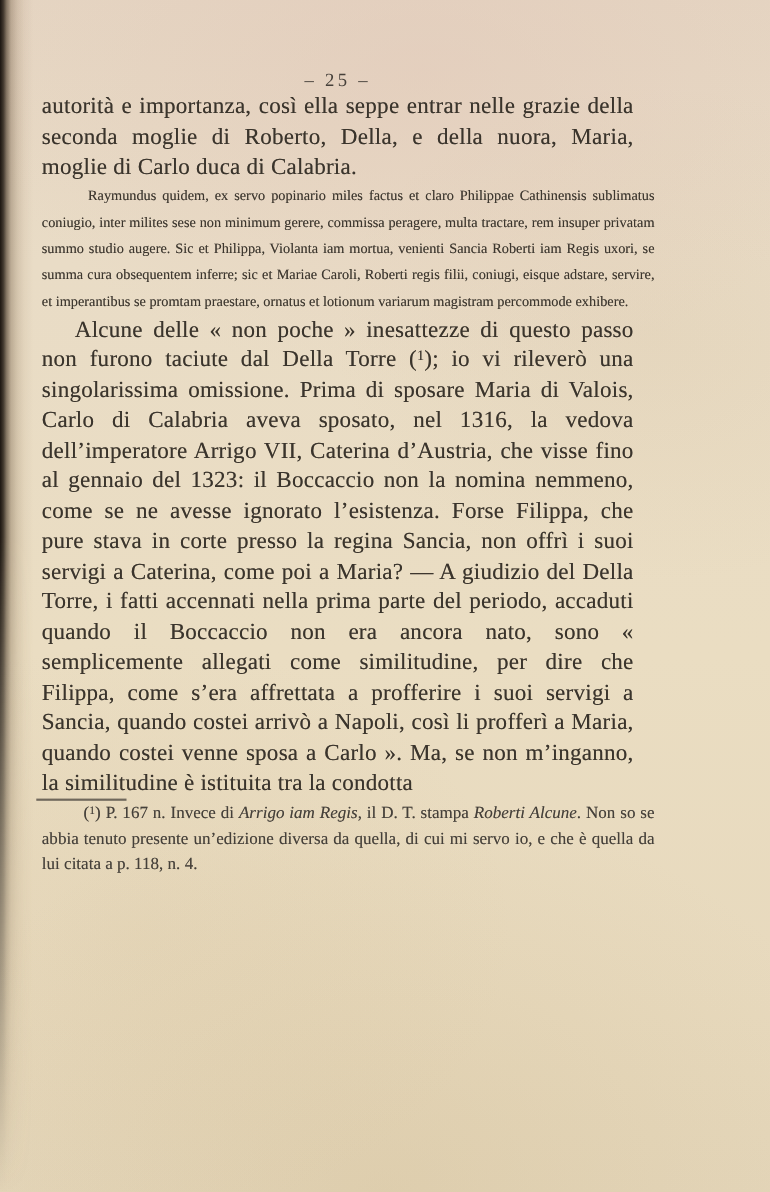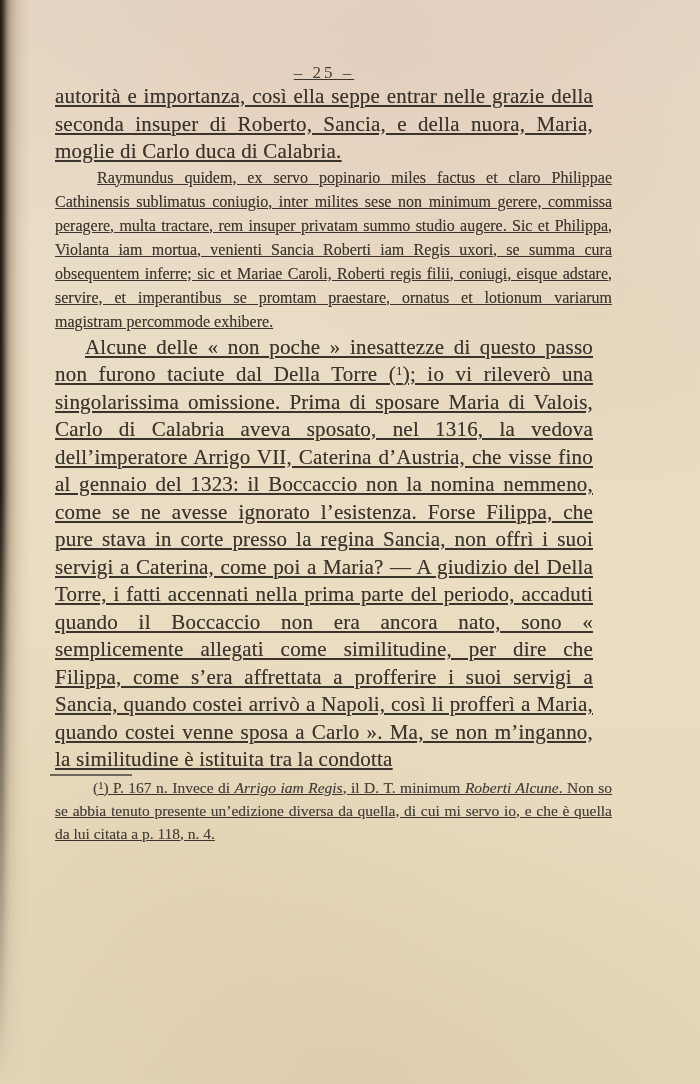--- a/index.html
+++ b/index.html
@@ -26,23 +26,22 @@
       rgba(24,16,9,0.80) 3px,
       rgba(52,36,20,0.55) 6px,
       rgba(84,60,36,0.30) 10px,
       rgba(110,82,52,0.16) 16px,
       rgba(130,100,66,0.07) 22px,
       rgba(130,100,66,0) 30px);
     -webkit-mask-image: linear-gradient(to bottom, #000 0%, #000 45%, rgba(0,0,0,0.5) 72%, rgba(0,0,0,0.18) 90%, transparent 100%);
     mask-image: linear-gradient(to bottom, #000 0%, #000 45%, rgba(0,0,0,0.5) 72%, rgba(0,0,0,0.18) 90%, transparent 100%);
   }
   .content {
-    position: absolute; left: 55px; top: 0; width: 560px;
+    position: absolute; left: 38px; top: 0; width: 560px;
     color: #3a342c;
-    text-decoration: underline;
   }
   .content p { margin: 0; }
   .page-number {
     width: 538px;
     margin-top: 63px;
     text-align: center;
     font-size: 17px;
     letter-spacing: 3px;
     color: #46403a;
   }
@@ -51,21 +50,21 @@
     margin-top: 28px;
     font-size: 21px;
     line-height: 27.5px;
     text-align: justify;
     letter-spacing: 0.2px;
     text-shadow: 0 0 0.5px rgba(58,52,44,0.55);
   }
   .latin {
     width: 557px;
     margin-top: 17px;
-    font-size: 16px;
+    font-size: 13px;
     line-height: 24px;
     text-indent: 42px;
     text-align: justify;
     color: #3d372f;
     text-shadow: 0 0 0.4px rgba(58,52,44,0.5);
   }
   .main {
     width: 538px;
     margin-top: 7px;
     font-size: 21px;
@@ -105,24 +104,24 @@
 <body>
 
 <div class="page">
   <div class="paper"></div>
   <div class="spine"></div>
 
   <div class="content">
 
     <div class="page-number">– 25 –</div>
 
-    <p class="intro">autorità e importanza, così ella seppe entrar nelle grazie della seconda insuper di Roberto, Sancia, e della nuora, Maria, moglie di Carlo duca di Calabria.</p>
+    <p class="intro">autorità e importanza, così ella seppe entrar nelle grazie della seconda moglie di Roberto, Della, e della nuora, Maria, moglie di Carlo duca di Calabria.</p>
 
     <p class="latin">Raymundus quidem, ex servo popinario miles factus et claro Philippae Cathinensis sublimatus coniugio, inter milites sese non minimum gerere, commissa peragere, multa tractare, rem insuper privatam summo studio augere. Sic et Philippa, Violanta iam mortua, venienti Sancia Roberti iam Regis uxori, se summa cura obsequentem inferre; sic et Mariae Caroli, Roberti regis filii, coniugi, eisque adstare, servire, et imperantibus se promtam praestare, ornatus et lotionum variarum magistram percommode exhibere.</p>
 
     <p class="main"><span>Alcune delle « non poche » inesattezze di questo passo non furono taciute dal Della Torre (</span><sup class="fnref">1</sup><span>); io vi rileverò una singolarissima omissione. Prima di sposare Maria di Valois, Carlo di Calabria aveva sposato, nel 1316, la vedova dell’imperatore Arrigo VII, Caterina d’Austria, che visse fino al gennaio del 1323: il Boccaccio non la nomina nemmeno, come se ne avesse ignorato l’esistenza. Forse Filippa, che pure stava in corte presso la regina Sancia, non offrì i suoi servigi a Caterina, come poi a Maria? — A giudizio del Della Torre, i fatti accennati nella prima parte del periodo, accaduti quando il Boccaccio non era ancora nato, sono « semplicemente allegati come similitudine, per dire che Filippa, come s’era affrettata a profferire i suoi servigi a Sancia, quando costei arrivò a Napoli, così li profferì a Maria, quando costei venne sposa a Carlo ». Ma, se non m’inganno, la similitudine è istituita tra la condotta</span></p>
 
     <div class="fnrule"></div>
 
-    <p class="footnote"><span>(</span><sup class="fnref">1</sup><span>) P. 167 n. Invece di </span><span class="it">Arrigo iam Regis</span><span>, il D. T. minimum </span><span class="it">Roberti Alcune</span><span>. Non so se abbia tenuto presente un’edizione diversa da quella, di cui mi servo io, e che è quella da lui citata a p. 118, n. 4.</span></p>
+    <p class="footnote"><span>(</span><sup class="fnref">1</sup><span>) P. 167 n. Invece di </span><span class="it">Arrigo iam Regis</span><span>, il D. T. stampa </span><span class="it">Roberti Alcune</span><span>. Non so se abbia tenuto presente un’edizione diversa da quella, di cui mi servo io, e che è quella da lui citata a p. 118, n. 4.</span></p>
 
   </div>
 </div>
 
 </body></html>

